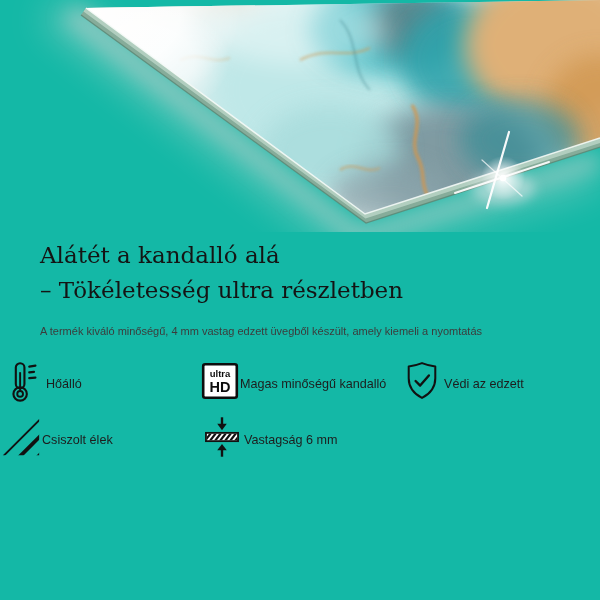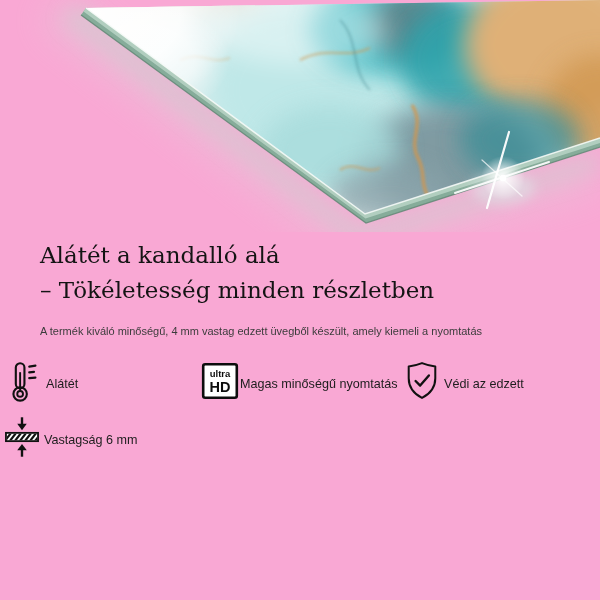--- a/index.html
+++ b/index.html
@@ -1,21 +1,21 @@
 <!DOCTYPE html>
 <html lang="hu"><head>
 <meta charset="utf-8">
 <title>Alátét a kandalló alá</title>
 <style>
   html,body{margin:0;padding:0;}
   body{
     width:600px;height:600px;overflow:hidden;background:#ffffff;
     font-family:"Liberation Sans",sans-serif;color:#1c1c1c;
   }
-  .page{width:600px;height:600px;position:relative;background:#f9a8d4;}
+  .page{width:600px;height:600px;position:relative;background:#14b8a6;}
   .hero{position:relative;width:600px;height:232px;overflow:hidden;}
   .hero svg{display:block;}
   .headline{
     margin:6px 40px 0 40px;
     font-family:"DejaVu Serif","Liberation Serif",serif;
     font-weight:400;font-size:23px;line-height:35px;color:#141414;
     letter-spacing:0px;
   }
   .headline span{display:block;}
   .para{
@@ -114,21 +114,21 @@
         <line x1="509" y1="132" x2="487" y2="208" stroke="#ffffff" stroke-width="2.2" stroke-linecap="round" opacity="0.95"></line>
         <line x1="455" y1="193" x2="549" y2="162" stroke="#ffffff" stroke-width="2" stroke-linecap="round" opacity="0.9"></line>
         <line x1="482" y1="160" x2="522" y2="196" stroke="#ffffff" stroke-width="1.2" stroke-linecap="round" opacity="0.7"></line>
         <circle cx="503" cy="178" r="3.2" fill="#ffffff"></circle>
       </g>
     </svg>
   </div>
 
   <h1 class="headline">
     <span>Alátét a kandalló alá</span>
-    <span>– Tökéletesség minden részletben</span>
+    <span>– Tökéletesség ultra részletben</span>
   </h1>
 
   <p class="para">
     <span>A termék kiváló minőségű, 4 mm vastag edzett üvegből készült, amely kiemeli a nyomtatás</span>
   </p>
 
   <div class="features">
 
     <div class="feature">
       <div class="icon-box">
@@ -137,47 +137,66 @@
             <rect x="16.5" y="5.5" width="9" height="26" rx="4.5"></rect>
             <circle cx="21" cy="37.5" r="7"></circle>
             <circle cx="21" cy="37.5" r="3" stroke-width="2"></circle>
             <line x1="21" y1="15.5" x2="21" y2="33" stroke-width="2"></line>
             <line x1="30.5" y1="9" x2="37" y2="8"></line>
             <line x1="30.5" y1="15" x2="35.5" y2="14.5"></line>
             <line x1="30.5" y1="21" x2="37" y2="20.5"></line>
           </g>
         </svg>
       </div>
-      <div class="feature-label">Alátét</div>
+      <div class="feature-label">Hőálló</div>
     </div>
 
     <div class="feature">
       <div class="icon-box">
         <svg width="40" height="40" viewBox="0 0 40 40">
           <rect x="3.2" y="3.2" width="33.6" height="33.6" rx="2" fill="#fff" stroke="#0d0d0d" stroke-width="2.6"></rect>
           <text x="20" y="16" text-anchor="middle" font-family="Liberation Sans, sans-serif" font-size="9.5" font-weight="bold" fill="#0d0d0d">ultra</text>
           <text x="20" y="30.5" text-anchor="middle" font-family="Liberation Sans, sans-serif" font-size="14.5" font-weight="bold" fill="#0d0d0d">HD</text>
         </svg>
       </div>
-      <div class="feature-label">Magas minőségű nyomtatás</div>
+      <div class="feature-label">Magas minőségű kandalló</div>
     </div>
 
     <div class="feature">
       <div class="icon-box">
         <svg width="44" height="44" viewBox="0 0 48 48">
           <g class="ico" stroke-width="2.4">
             <path d="M24 4.5 C28.8 6.4 33.6 7.6 38.5 8.2 L38.5 21 C38.5 30.7 32.9 37.9 24 42.5 C15.1 37.9 9.5 30.7 9.5 21 L9.5 8.2 C14.4 7.6 19.2 6.4 24 4.5 Z"></path>
             <polyline points="17,24 22,29 31.5,18" stroke-width="2.6"></polyline>
           </g>
         </svg>
       </div>
       <div class="feature-label">Védi az edzett</div>
     </div>
 
 
+    <div class="feature">
+      <div class="icon-box">
+        <svg width="42" height="42" viewBox="0 0 48 48">
+          <defs>
+              <clipPath id="triClip">
+                <path d="M3 45 L45 3 L45 45 Z"></path>
+              </clipPath>
+            </defs>
+          <g clip-path="url(#triClip)" stroke="#111" stroke-width="4.4">
+            <line x1="0" y1="48" x2="48" y2="0"></line>
+            <line x1="10.5" y1="58.5" x2="58.5" y2="10.5"></line>
+            <line x1="21" y1="69" x2="69" y2="21"></line>
+            <line x1="31.5" y1="79.5" x2="79.5" y2="31.5"></line>
+            <line x1="42" y1="90" x2="90" y2="42"></line>
+          </g>
+        </svg>
+      </div>
+      <div class="feature-label">Csiszolt élek</div>
+    </div>
 
     <div class="feature">
       <div class="icon-box">
         <svg width="44" height="46" viewBox="0 0 48 48">
           <defs>
               <clipPath id="barClip">
                 <rect x="7.5" y="20.5" width="33" height="7"></rect>
               </clipPath>
             </defs>
           <line x1="24" y1="2.5" x2="24" y2="10" stroke="#111" stroke-width="2.6"></line>

